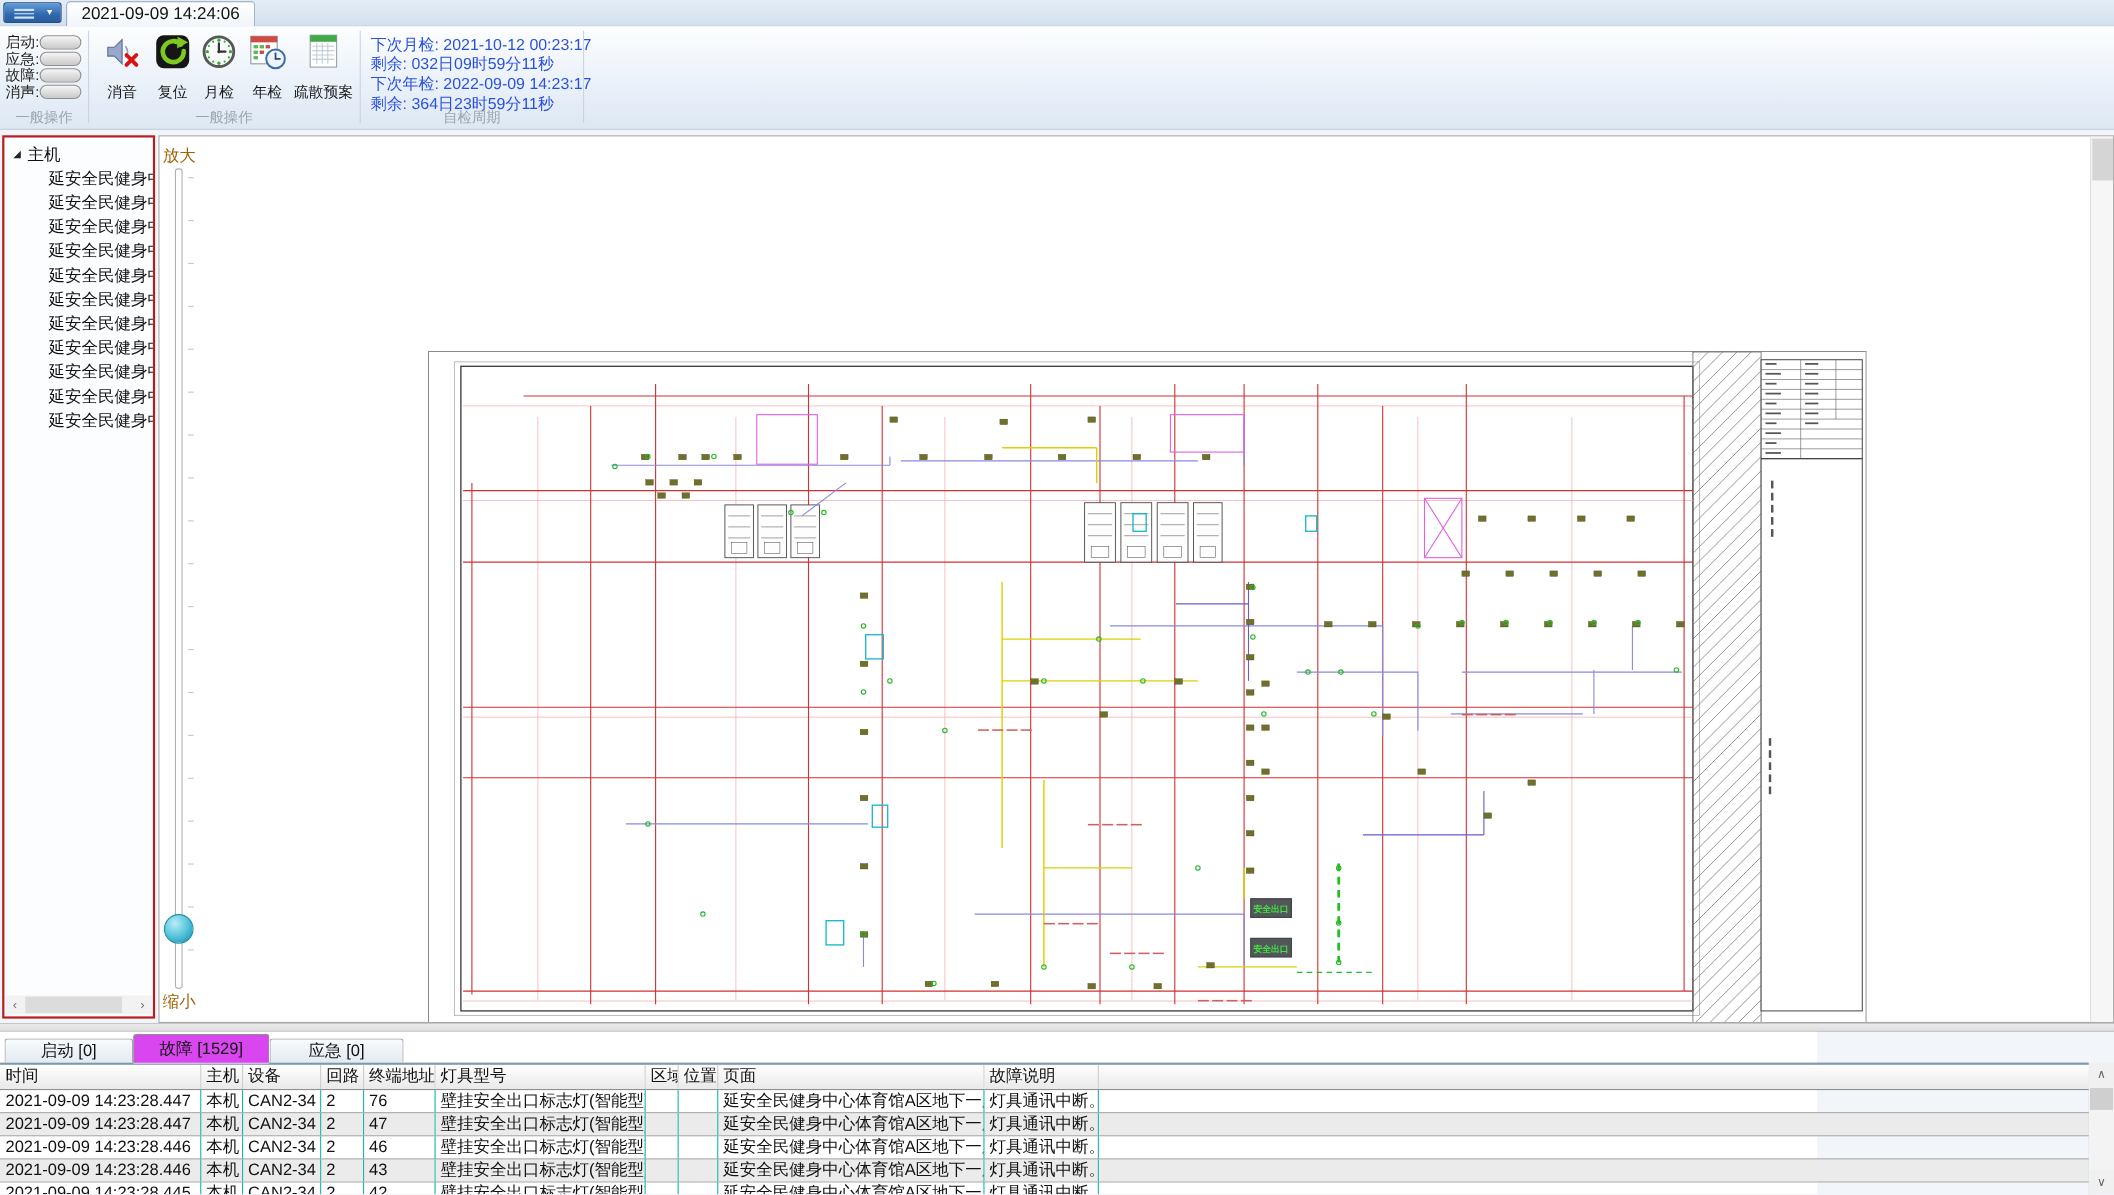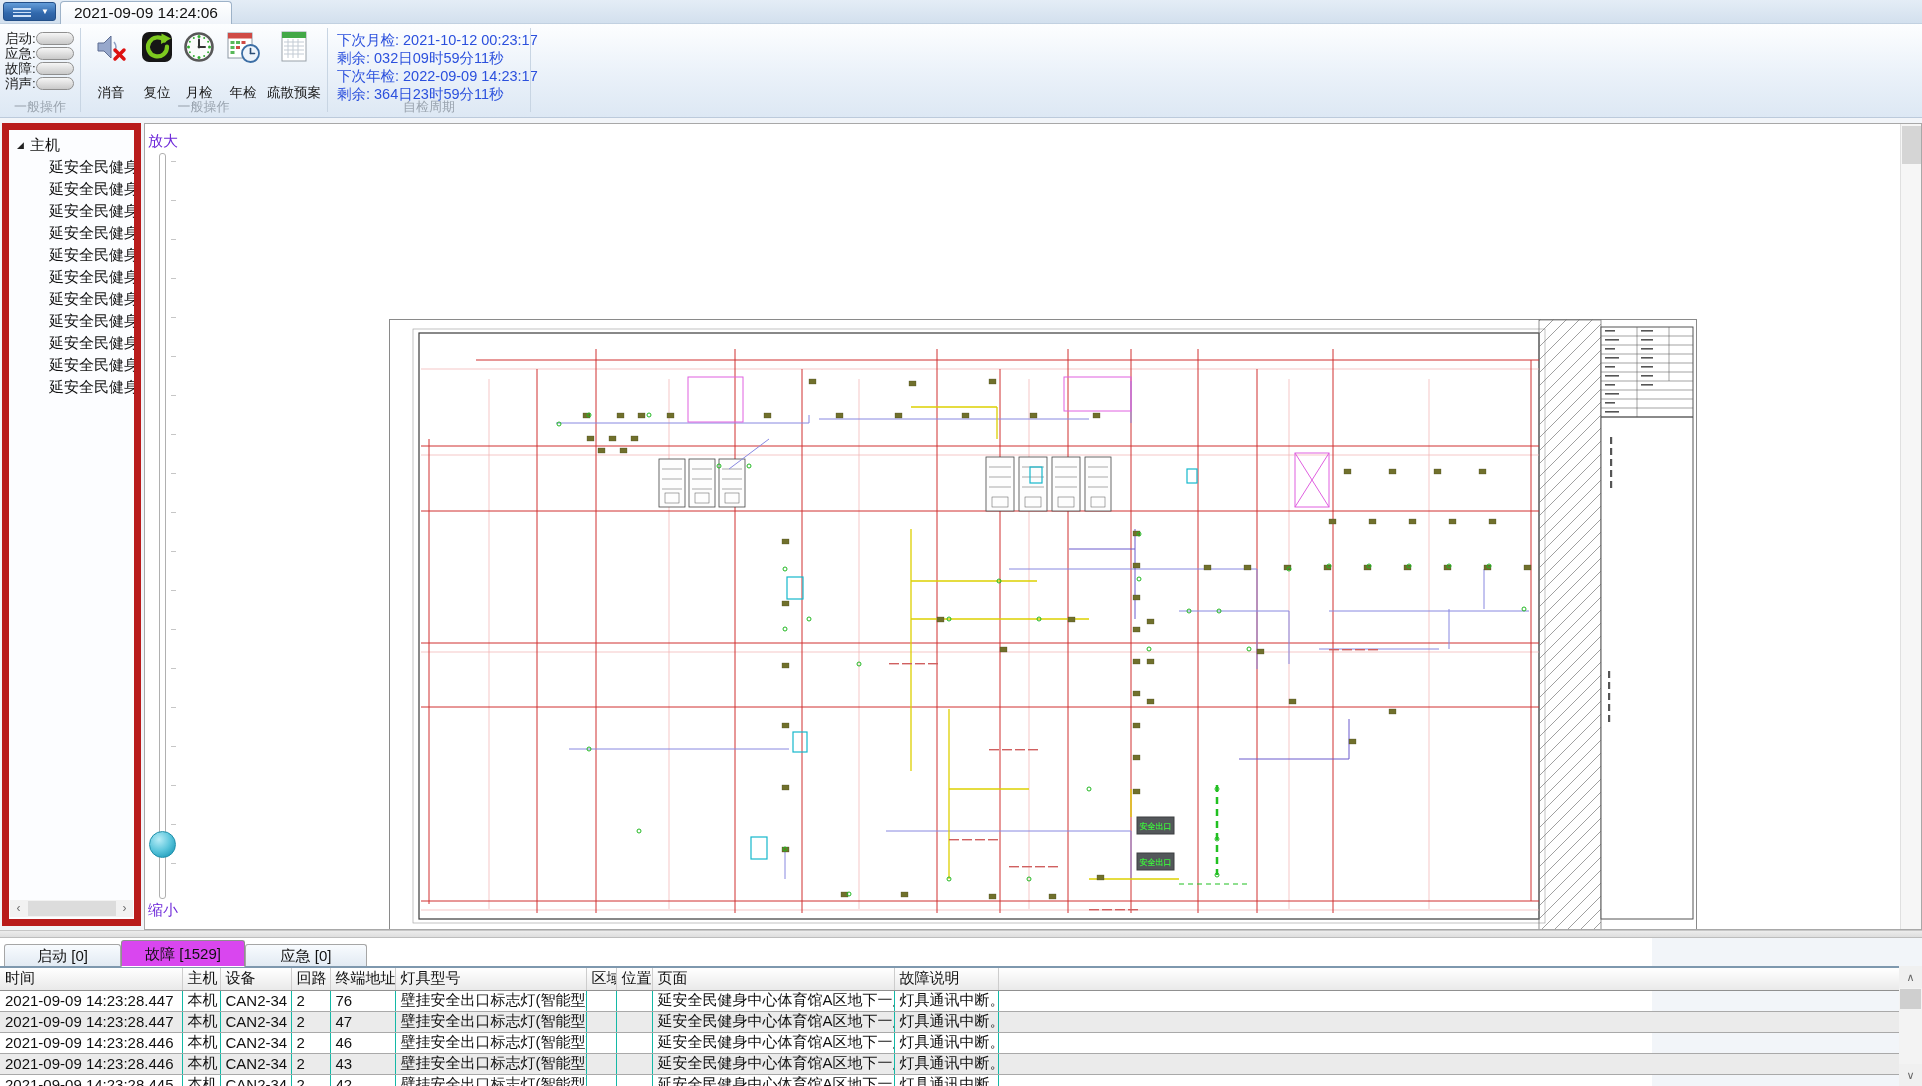--- a/index.html
+++ b/index.html
@@ -21,39 +21,39 @@
   
   #ribbon{position:absolute;left:0;top:24px;width:1922px;height:94px;
     background:linear-gradient(#fdfeff,#eaf1f9 55%,#dde8f4);border-bottom:1px solid #bccadb;}
   .gsep{position:absolute;top:4px;height:84px;width:1px;background:#c8d5e3;}
   .gcaption{position:absolute;top:74px;height:16px;text-align:center;font-size:13px;color:#9aa4af;}
   .strow{position:absolute;left:5px;height:15px;font-size:13.5px;color:#1b1b1b;line-height:14px;}
   .pill{position:absolute;left:36px;width:38px;height:13px;border-radius:7px;border:1px solid #8f8f8f;
     background:linear-gradient(#f6f6f6,#c9c9c9);}
   .rbtn{position:absolute;top:6px;width:46px;height:66px;text-align:center;cursor:pointer;}
   .rbtn svg{width:34px;height:34px;display:inline-block;}
-  .rbtn .lbl{font-size:13.5px;color:#1b1b1b;margin-top:16px;white-space:nowrap;}
+  .rbtn .lbl{font-size:13.5px;color:#1b1b1b;margin-top:6px;white-space:nowrap;}
   .infoline{position:absolute;left:337px;width:200px;height:18px;font-size:14.5px;color:#2b50dd;white-space:nowrap;}
 
   
   #sidebar{position:absolute;left:2px;top:123px;width:139px;height:803px;background:#fcfdff;
-    border:7px solid #b91c1c;overflow:hidden;padding-left:44px;}
+    border:2px solid #b91c1c;overflow:hidden;padding-left:44px;}
   #tree-root{position:absolute;left:8px;top:6px;height:22px;font-size:15px;color:#111;white-space:nowrap;cursor:pointer;}
   #tree-root .tri{display:inline-block;font-size:9px;color:#222;margin-right:6px;vertical-align:2px;}
   .tree-item{position:absolute;left:40px;width:96px;height:22px;font-size:15px;color:#111;
     white-space:nowrap;overflow:hidden;cursor:pointer;}
   #side-hscroll{position:absolute;left:1px;right:1px;bottom:2px;height:17px;background:#f2f2f2;}
   #side-hscroll .arr{position:absolute;top:0;width:17px;height:17px;color:#707070;font-size:12px;
     line-height:16px;text-align:center;cursor:pointer;}
   #side-hscroll .thumb{position:absolute;left:18px;top:1px;width:88px;height:15px;background:#dcdcdc;cursor:pointer;}
 
   
   #canvas{position:absolute;left:144px;top:123px;width:1778px;height:807px;background:#ffffff;
     border:1px solid #a8a8a8;overflow:hidden;}
-  #zoomin,#zoomout{position:absolute;left:3px;font-size:15px;color:#6d28d9;}
+  #zoomin,#zoomout{position:absolute;left:3px;font-size:15px;color:#a16207;}
   #zoomin{top:8px;} #zoomout{top:777px;}
   #slider-track{position:absolute;left:14px;top:29px;width:7px;height:746px;background:#fff;
     border:1px solid #b0b0b0;border-radius:3px;cursor:pointer;}
   .tick{position:absolute;left:26px;width:5px;height:1px;background:#c6c6c6;}
   #knob{position:absolute;left:4px;top:707px;width:27px;height:27px;border-radius:50%;
     border:1px solid #1f8faa;cursor:pointer;
     background:radial-gradient(circle at 36% 30%,#b9edf7,#5cc6dc 48%,#1f9cbb 85%);}
   #canv-vscroll{position:absolute;right:0;top:0;width:21px;height:805px;background:#f6f6f6;border-left:1px solid #e0e0e0;}
   #canv-vscroll .thumb{position:absolute;left:1px;top:2px;width:19px;height:38px;background:#d5d5d5;cursor:pointer;}
 

